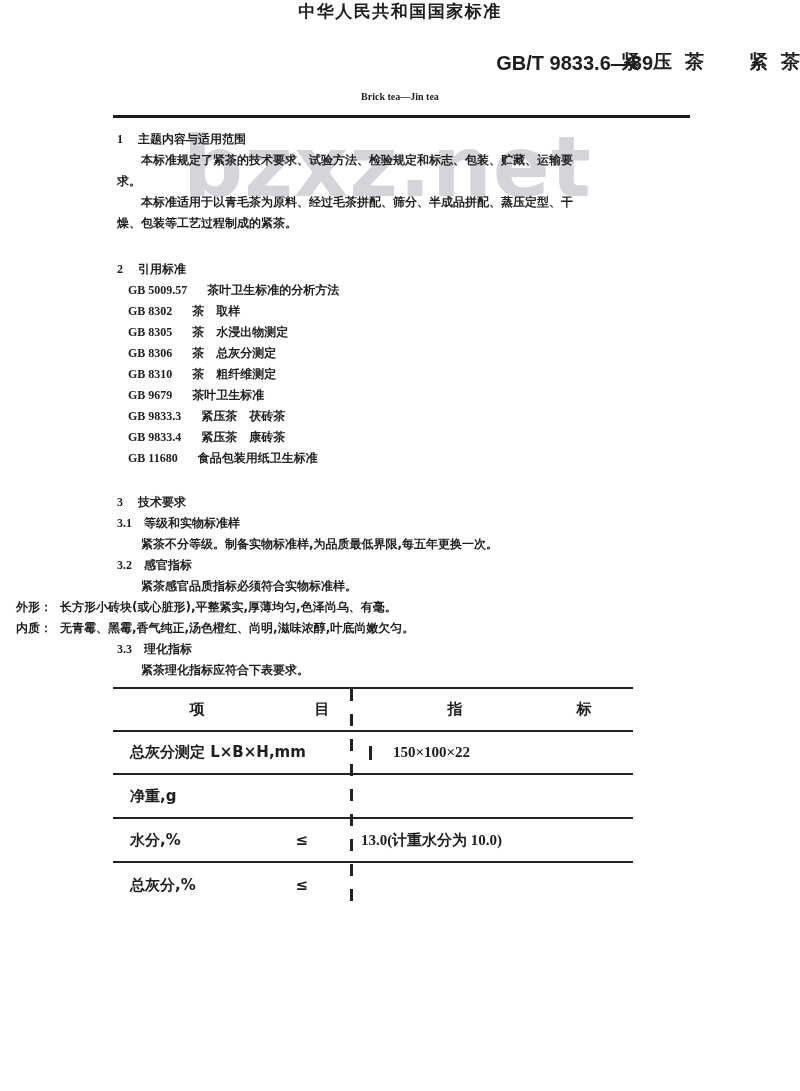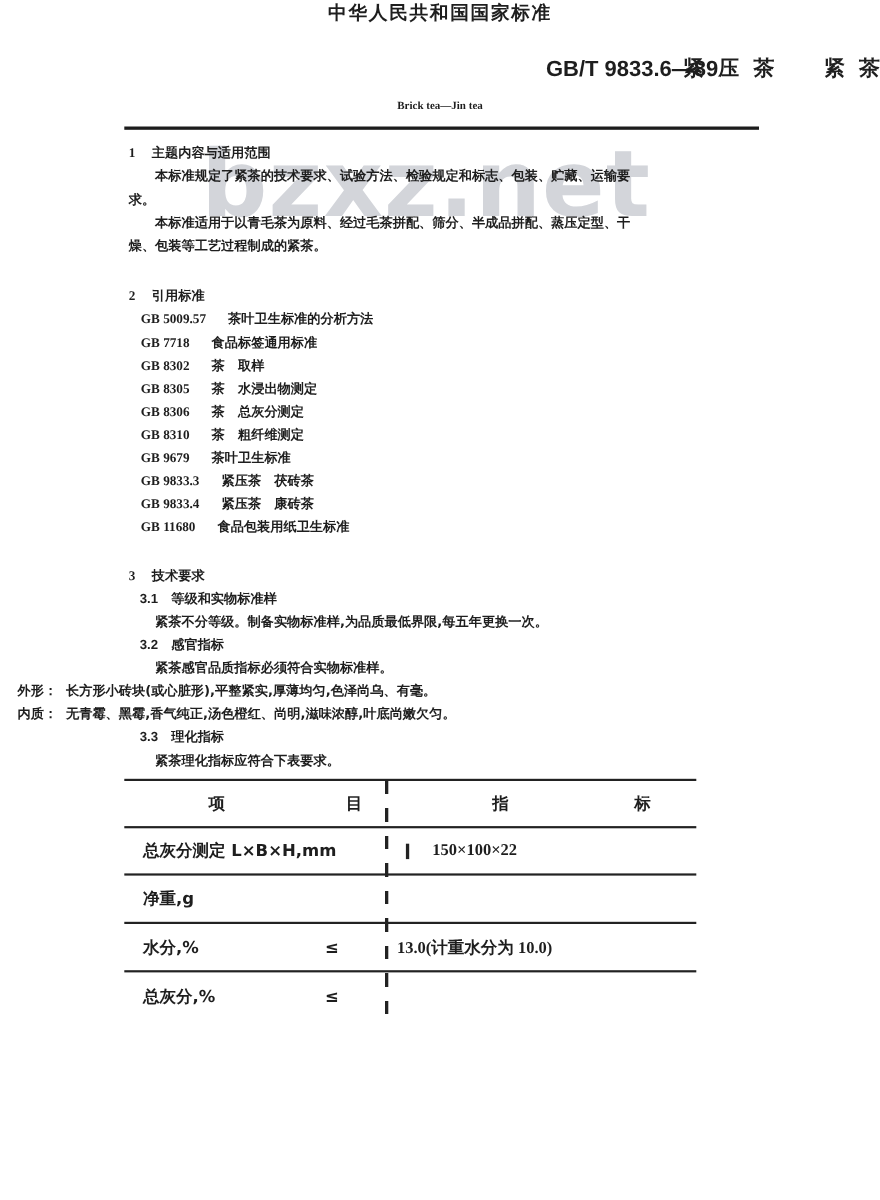--- a/index.html
+++ b/index.html
@@ -26,21 +26,21 @@
   }
   .en-title { margin-top:16px; text-align:center; font-size:10px; font-family:"Liberation Serif", serif; }
   .rule { margin:13px 0 0 113px; width:577px; height:3px; background:#1c1c1c; }
 
   
   .sec { margin-left:117px; margin-right:106px; font-size:12px; line-height:21px; }
   .h-main { margin-top:11px; }
   .h-gap  { margin-top:25px; }
   .h-gap2 { margin-top:23px; }
   .num  { font-family:"Liberation Serif", serif; margin-right:15px; }
-  .num2 { font-family:Liberation Sans, sans-serif; margin-right:12px; margin-left:10px; }
+  .num2 { font-family:Liberation Serif, serif; margin-right:12px; margin-left:0; }
   .para { white-space:pre-line; text-indent:2em; }
   .spec-line { margin-left:16px; }
   .spec-label { margin-right:8px; }
 
   
   .ref-item { margin-left:11px; line-height:21px; }
   .ref-code { font-family:"Liberation Serif", serif;margin-top:40px; }
   .ref-title { margin-left:20px; }
 
   
@@ -96,21 +96,20 @@
     <div class="sec para">本标准规定了紧茶的技术要求、试验方法、检验规定和标志、包装、贮藏、运输要
 求。</div>
     <div class="sec para">本标准适用于以青毛茶为原料、经过毛茶拼配、筛分、半成品拼配、蒸压定型、干
 燥、包装等工艺过程制成的紧茶。</div>
 
     <div class="sec h-gap">
       <span class="num">2</span><span>引用标准</span>
     </div>
     <div class="sec">
       <div class="ref-item"><span class="ref-code">GB 5009.57</span><span class="ref-title">茶叶卫生标准的分析方法</span></div>
-      <div class="ref-item"><span class="ref-code">GB 7718</span><span class="ref-title">食品标签通用标准</span></div>
       <div class="ref-item"><span class="ref-code">GB 8302</span><span class="ref-title">茶　取样</span></div>
       <div class="ref-item"><span class="ref-code">GB 8305</span><span class="ref-title">茶　水浸出物测定</span></div>
       <div class="ref-item"><span class="ref-code">GB 8306</span><span class="ref-title">茶　总灰分测定</span></div>
       <div class="ref-item"><span class="ref-code">GB 8310</span><span class="ref-title">茶　粗纤维测定</span></div>
       <div class="ref-item"><span class="ref-code">GB 9679</span><span class="ref-title">茶叶卫生标准</span></div>
       <div class="ref-item"><span class="ref-code">GB 9833.3</span><span class="ref-title">紧压茶　茯砖茶</span></div>
       <div class="ref-item"><span class="ref-code">GB 9833.4</span><span class="ref-title">紧压茶　康砖茶</span></div>
       <div class="ref-item"><span class="ref-code">GB 11680</span><span class="ref-title">食品包装用纸卫生标准</span></div>
     </div>
 

